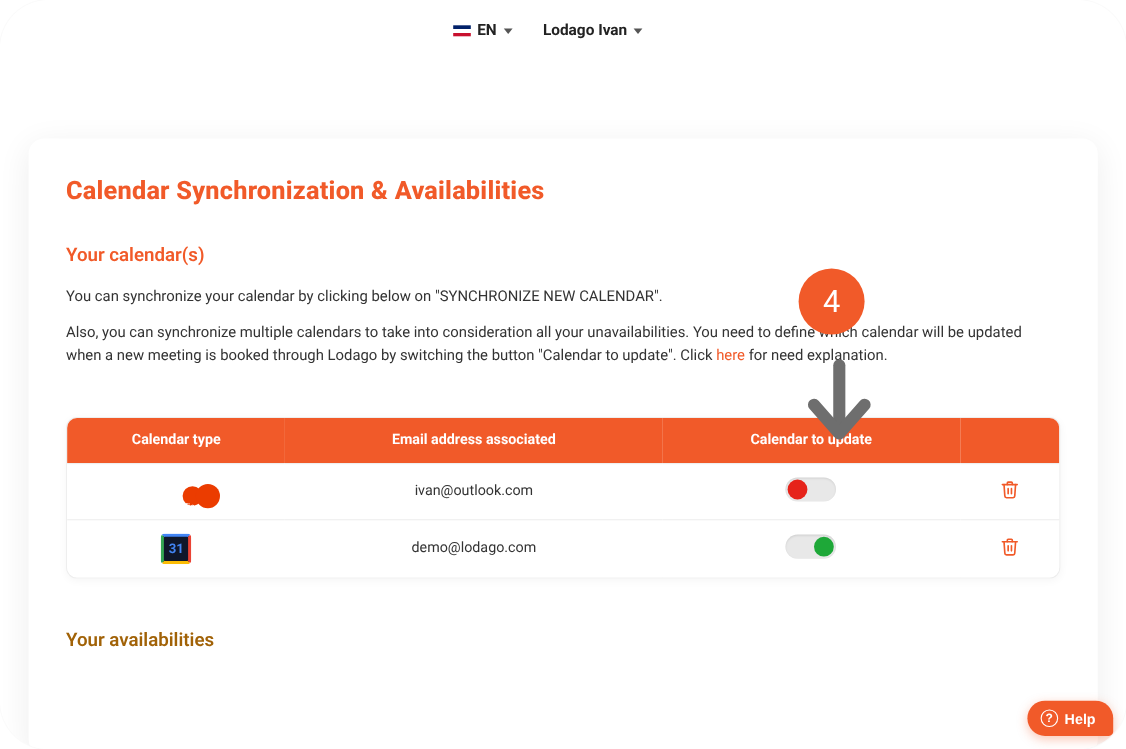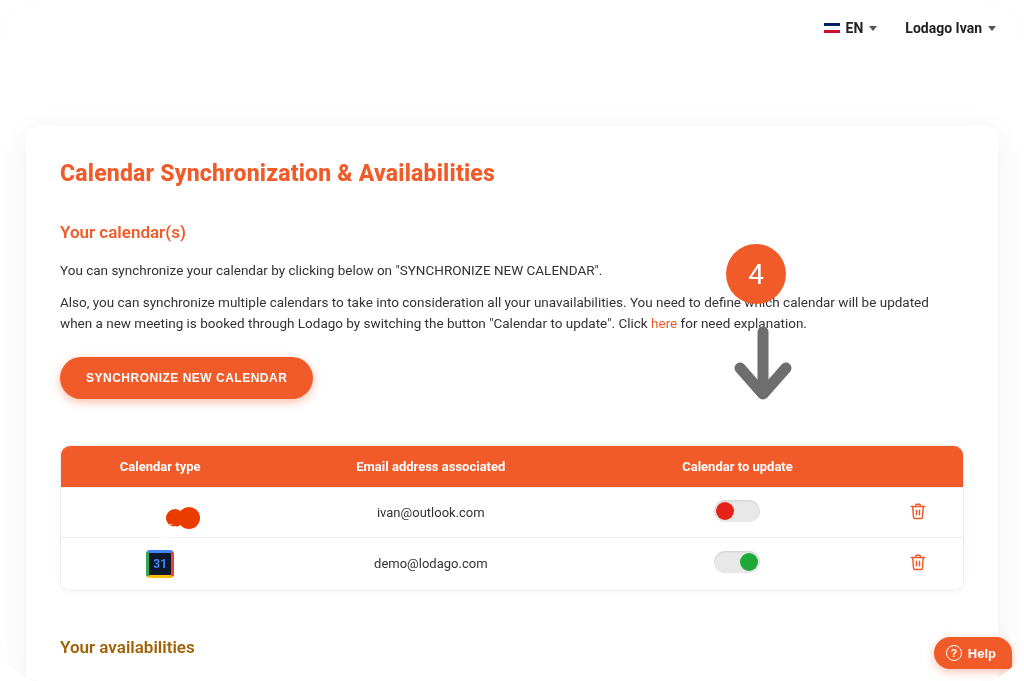--- a/index.html
+++ b/index.html
@@ -14,21 +14,21 @@
   .frame {
     position: absolute;
     top: 0; left: 0; right: 0; bottom: 0;
     border-radius: 44px;
     overflow: hidden;
     background: #fff;
     box-shadow: 0 0 0 1px rgba(0,0,0,0.02);
   }
   .topbar {
     display: flex;
-    justify-content: flex-end;
+    justify-content: center;
     align-items: center;
     gap: 28px;
     padding: 12px 28px 0 0;
     height: 44px;
     font-size: 14px;
     font-weight: 700;
     color: #222;
   }
   .lang-switch, .user-menu {
     display: flex;
@@ -278,21 +278,20 @@
 
     <h1 class="page-title">Calendar Synchronization &amp; Availabilities</h1>
 
     <h2 class="section-title">Your calendar(s)</h2>
 
     <p class="desc">You can synchronize your calendar by clicking below on "SYNCHRONIZE NEW CALENDAR".</p>
     <p class="desc">
       <span>Also, you can synchronize multiple calendars to take into consideration all your unavailabilities. You need to define which calendar will be updated when a new meeting is booked through Lodago by switching the button "Calendar to update". Click </span><a href="#">here</a><span> for need explanation.</span>
     </p>
 
-    <button class="sync-btn">SYNCHRONIZE NEW CALENDAR</button>
 
     <table class="table">
       <thead>
         <tr>
           <th class="col-type">Calendar type</th>
           <th class="col-email">Email address associated</th>
           <th class="col-update">Calendar to update</th>
           <th class="col-action"></th>
         </tr>
       </thead>

